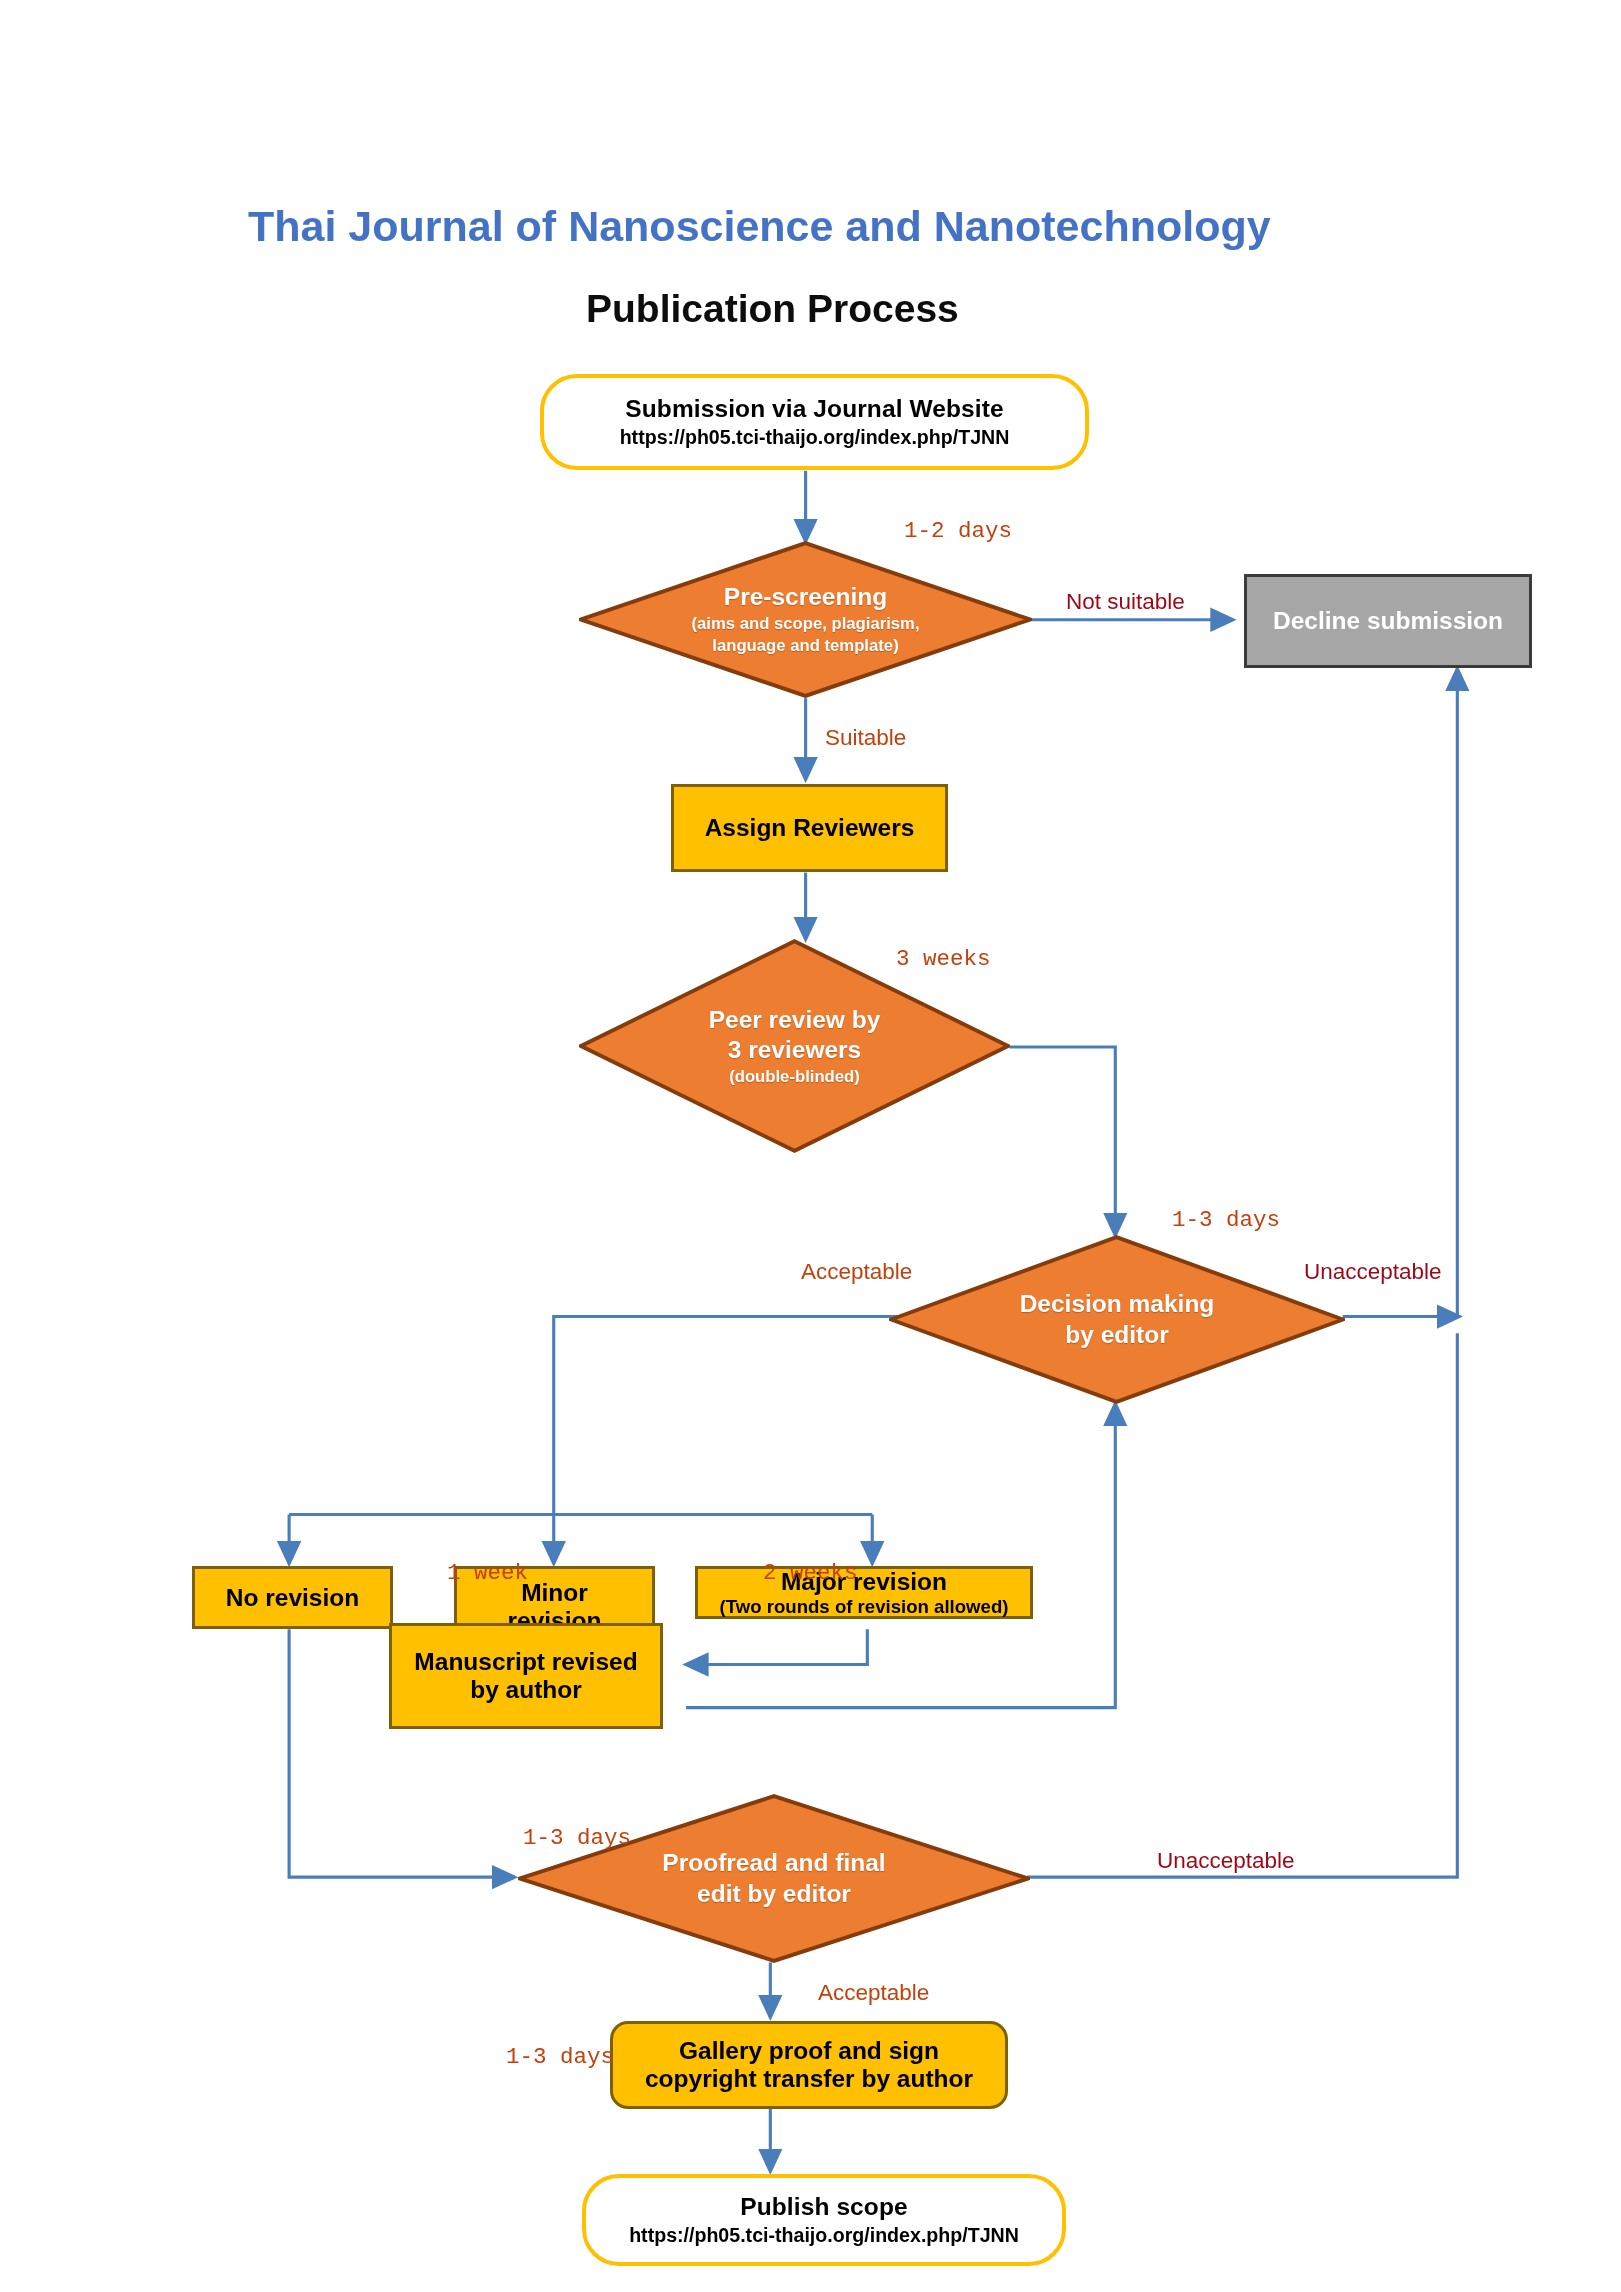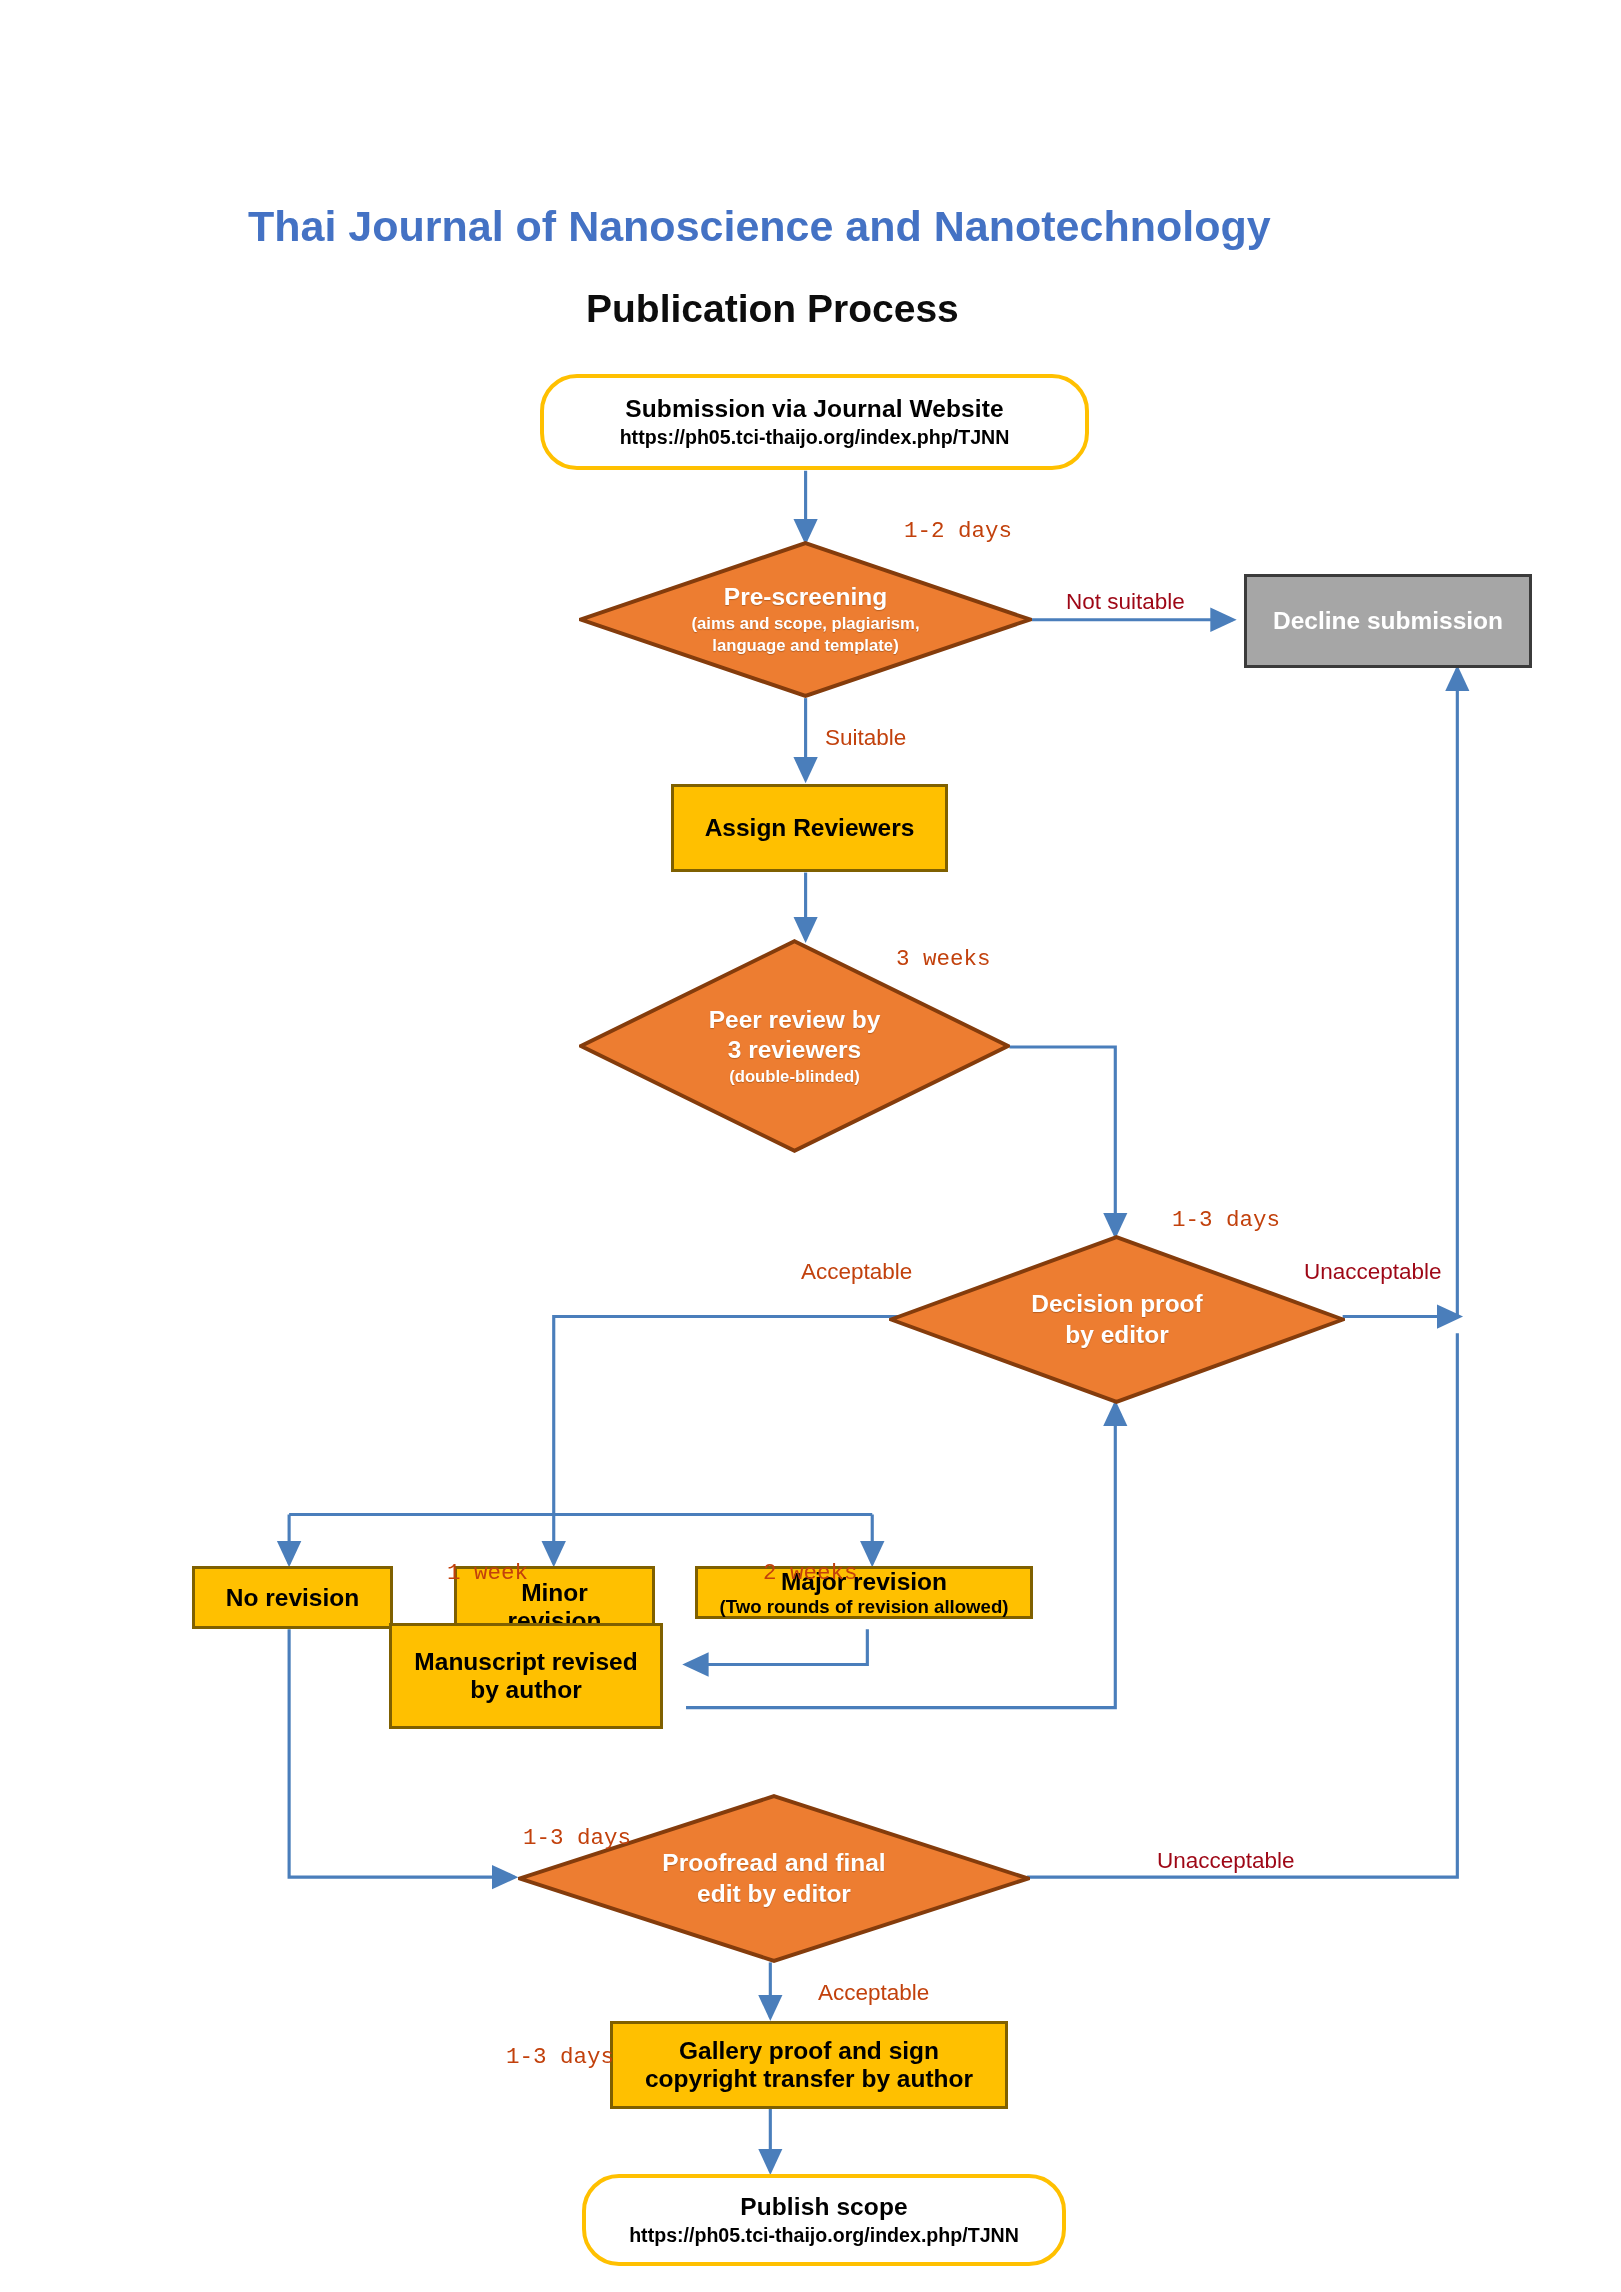--- a/index.html
+++ b/index.html
@@ -203,21 +203,21 @@
       <div class="d2">3 reviewers</div>
       <div class="dsub">(double-blinded)</div>
     </div>
   </div>
 
   <div class="diamond" style="left:889px; top:1235px; width:456px; height:169px;">
     <svg width="456" height="169" viewBox="0 0 465 172">
       <polygon points="232,2 463,86 232,170 2,86" fill="#ED7D31" stroke="#843C0C" stroke-width="4"></polygon>
     </svg>
     <div class="dlabel">
-      <div class="d1">Decision proof</div>
+      <div class="d1">Decision making</div>
       <div class="d2">by editor</div>
     </div>
   </div>
 
   <div class="node process" style="left:192px; top:1566px; width:201px; height:63px;">
     <div class="l1">No revision</div>
   </div>
 
   <div class="node process" style="left:454px; top:1566px; width:201px; height:82px;">
     <div class="l1">Minor</div>
@@ -237,21 +237,21 @@
   <div class="diamond" style="left:518px; top:1794px; width:512px; height:169px;">
     <svg width="512" height="169" viewBox="0 0 522 172">
       <polygon points="261,2 520,86 261,170 2,86" fill="#ED7D31" stroke="#843C0C" stroke-width="4"></polygon>
     </svg>
     <div class="dlabel">
       <div class="d1">Proofread and final</div>
       <div class="d2">edit by editor</div>
     </div>
   </div>
 
-  <div class="node process" style="left:610px; top:2021px; width:398px; height:88px;">
+  <div class="node process" style="left:610px; top:2021px; width:398px; height:88px;border-radius:18px;">
     <div class="l1">Gallery proof and sign</div>
     <div class="l2">copyright transfer by author</div>
   </div>
 
   <div class="node terminator" style="left:582px; top:2174px; width:484px; height:92px;">
     <div class="line1">Publish scope</div>
     <div class="line2">https://ph05.tci-thaijo.org/index.php/TJNN</div>
   </div>
 
   <div class="elabel time" style="left:904px; top:518px;">1-2 days</div>

